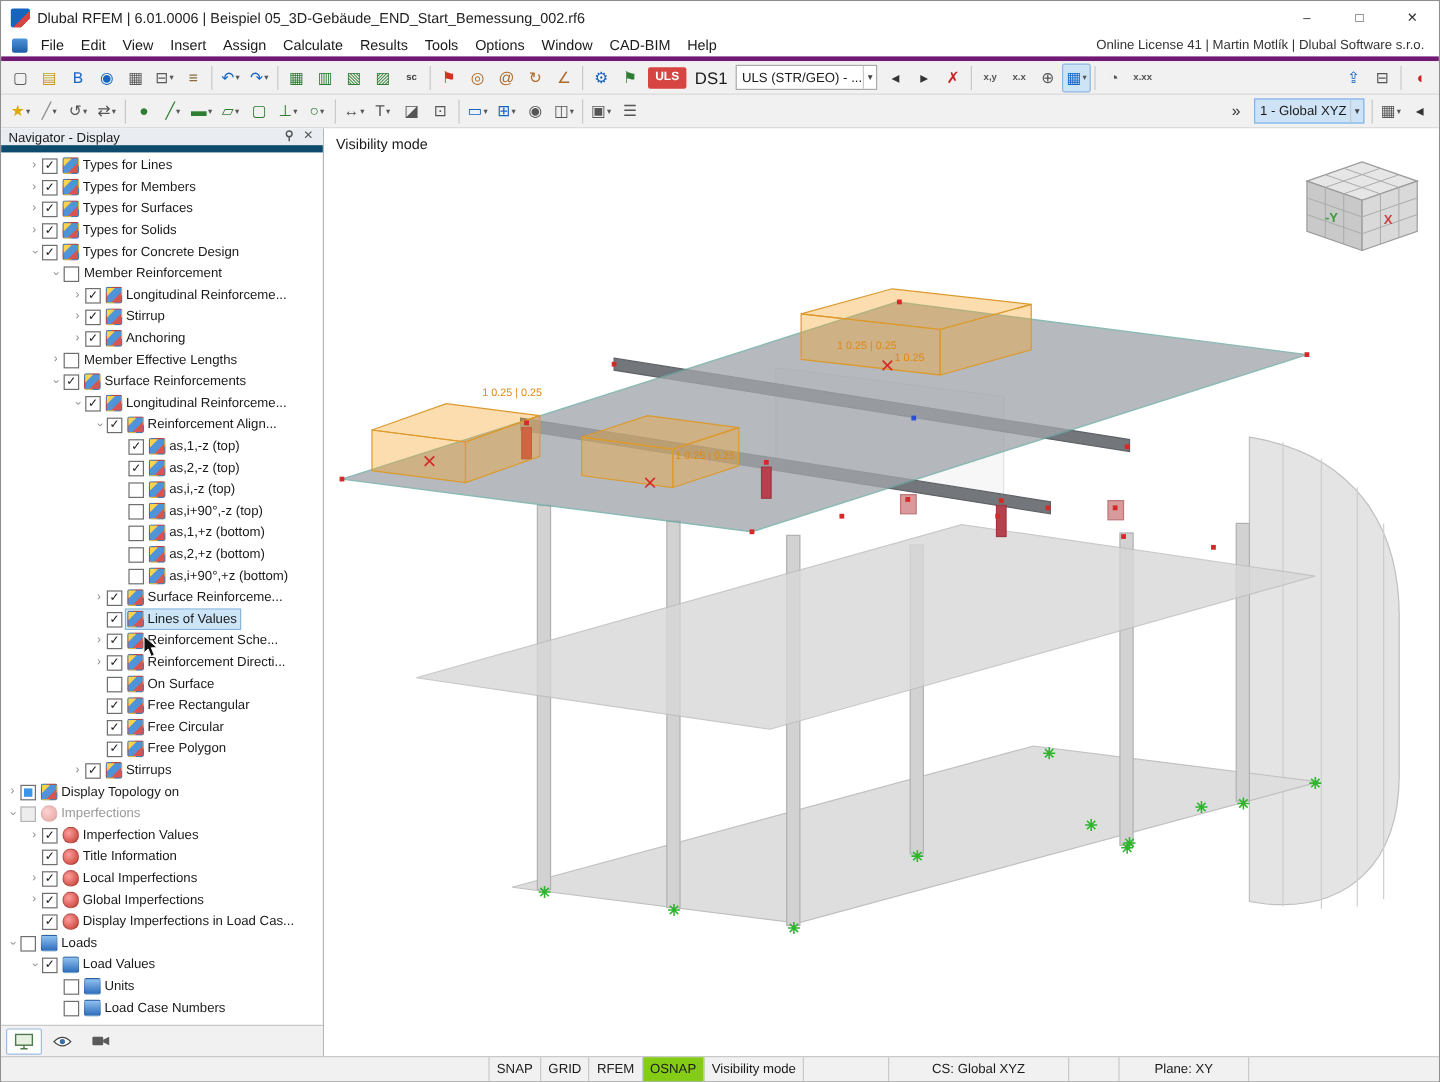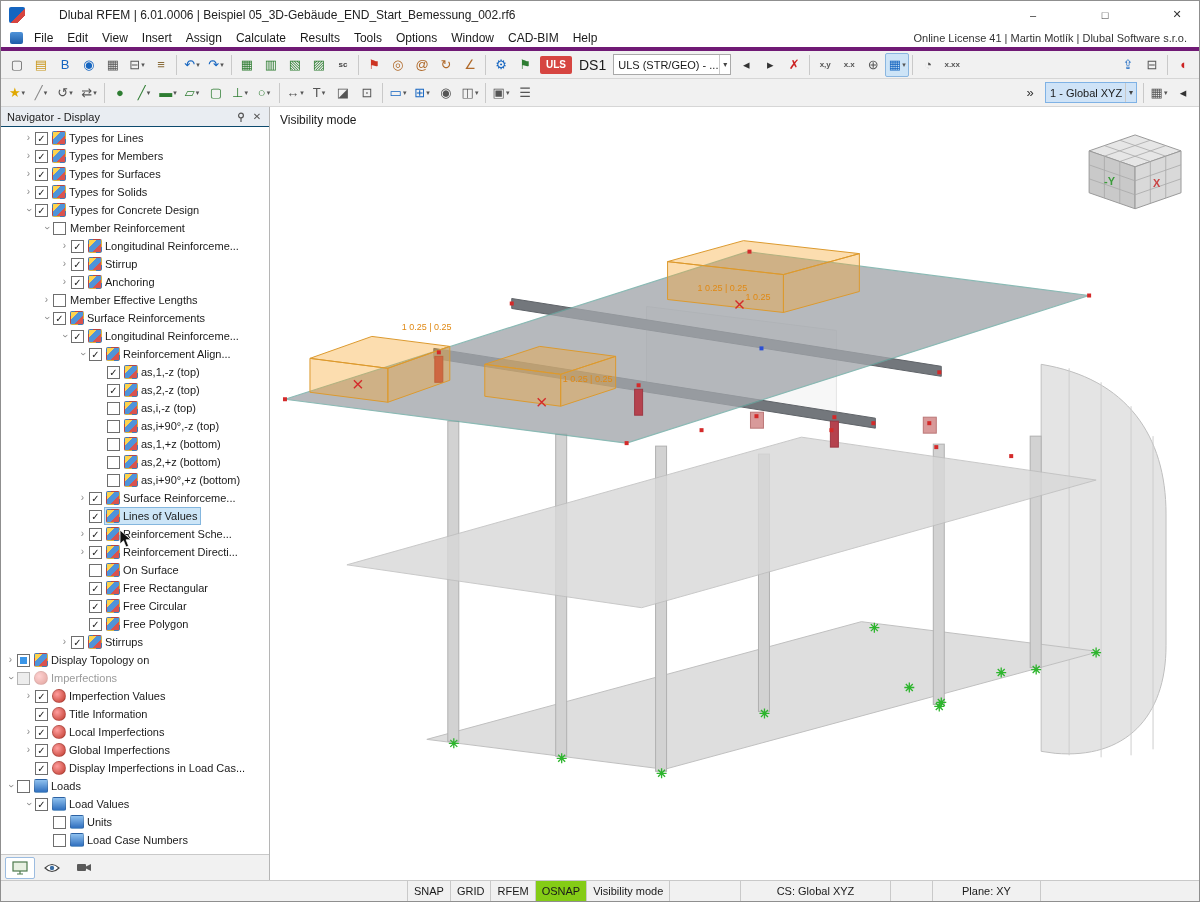--- a/index.html
+++ b/index.html
@@ -1,21 +1,21 @@
 <!DOCTYPE html>
 <html><head>
 <meta charset="utf-8">
 <style>
   * { box-sizing: border-box; margin: 0; padding: 0; }
   html,body { width:1200px; height:902px; overflow:hidden; }
   body { font-family:"Liberation Sans", sans-serif; font-size:12px; color:#1a1a1a; background:#fff; }
   .app { width:1200px; height:902px; display:flex; flex-direction:column; border:1px solid #8f8f8f; background:#fff; position:relative; }
 
   
-  .titlebar { height:27px; display:flex; align-items:center; background:#fff; flex:0 0 auto;gap:28px; }
+  .titlebar { height:27px; display:flex; align-items:center; background:#fff; flex:0 0 auto; }
   .app-icon { width:16px; height:16px; margin:0 6px 0 8px; border-radius:2px;
     background:linear-gradient(135deg,#1565c0 0 55%,#d64541 55% 75%,#ffffff 75%); flex:0 0 auto; }
   .title-text { font-size:12px; color:#222; white-space:nowrap; overflow:hidden; }
   .tb-spring { flex:1 1 auto; }
   .win-btn { width:44px; height:27px; display:flex; align-items:center; justify-content:center; font-size:11px; color:#333; }
 
   
   .menubar { height:23px; display:flex; align-items:center; background:#fff; border-bottom:4px solid #701a75; flex:0 0 auto; }
   .menu-appbtn { width:22px; height:20px; margin-left:4px; display:flex; align-items:center; justify-content:center; }
   .menu-appbtn .sq { width:13px; height:12px; background:linear-gradient(180deg,#4f93d9,#1d5ca8); border-radius:2px; }
@@ -34,21 +34,21 @@
   .tb-badge { height:18px; padding:0 6px; border-radius:2px; display:flex; align-items:center; font-size:10px; font-weight:bold; margin:0 3px; }
   .tb-label { font-size:14px; margin:16px 4px; color:#1a1a1a; }
   .tb-combo { height:21px; background:#fff; border:1px solid #a9a9a9; display:flex; align-items:center; margin:0 3px; }
   .tb-combo.hl { background:#cfe3f7; border-color:#7fb2e5; }
   .tb-combo-text { font-size:11px; padding:0 4px; white-space:nowrap; overflow:hidden; flex:1 1 auto; }
   .tb-combo-arrow { font-size:8px; color:#444; padding:0 3px; border-left:1px solid #c9c9c9; align-self:stretch; display:flex; align-items:center; }
 
   
   .main { flex:1 1 auto; display:flex; min-height:0; }
   .navigator { width:269px; flex:0 0 auto; border-right:1px solid #b5b5b5; display:flex; flex-direction:column; background:#fff; }
-  .nav-header { height:20px; background:#e9edf2; border-bottom:1px solid #0c4a6e; display:flex; align-items:center; padding:0 4px 0 6px; flex:0 0 auto; }
+  .nav-header { height:20px; background:#e9edf2; border-bottom:6px solid #0c4a6e; display:flex; align-items:flex-end; padding:0 4px 0 6px; flex:0 0 auto; }
   .nav-title { font-size:11px; color:#1a1a1a; flex:1 1 auto; }
   .nav-hbtn { width:16px; height:16px; display:flex; align-items:center; justify-content:center; color:#555; font-size:10px; }
   .nav-tree { flex:1 1 auto; overflow:hidden; padding-top:2px; }
   .tree-row { height:18px; display:flex; align-items:center; white-space:nowrap; }
   .t-ind { flex:0 0 auto; }
   .t-exp { width:11px; flex:0 0 auto; color:#8a8a8a; font-size:10px; text-align:center; line-height:1; }
   .t-exp.open { transform:rotate(90deg); }
   .t-cb { width:13px; height:13px; flex:0 0 auto; border:1px solid #6e6e6e; background:#fff; font-size:10px; line-height:11px; text-align:center; color:#1a1a1a; margin:0 3px 0 1px; }
   .t-cb.disabled { background:#ededed; border-color:#b5b5b5; }
   .t-cb-part { display:block; width:7px; height:7px; margin:2px auto 0; background:#3b96e8; }

